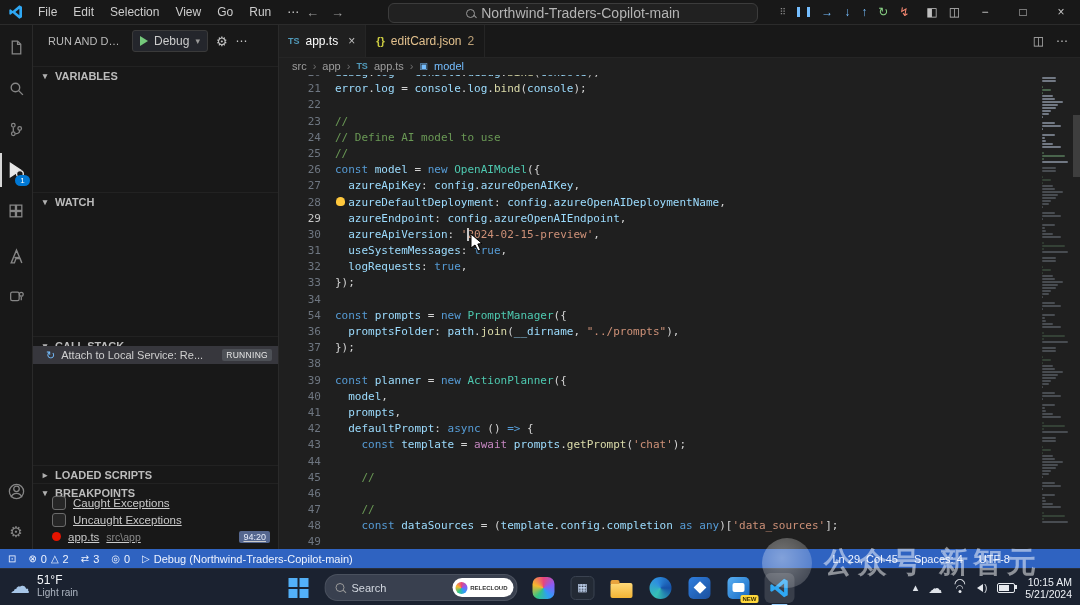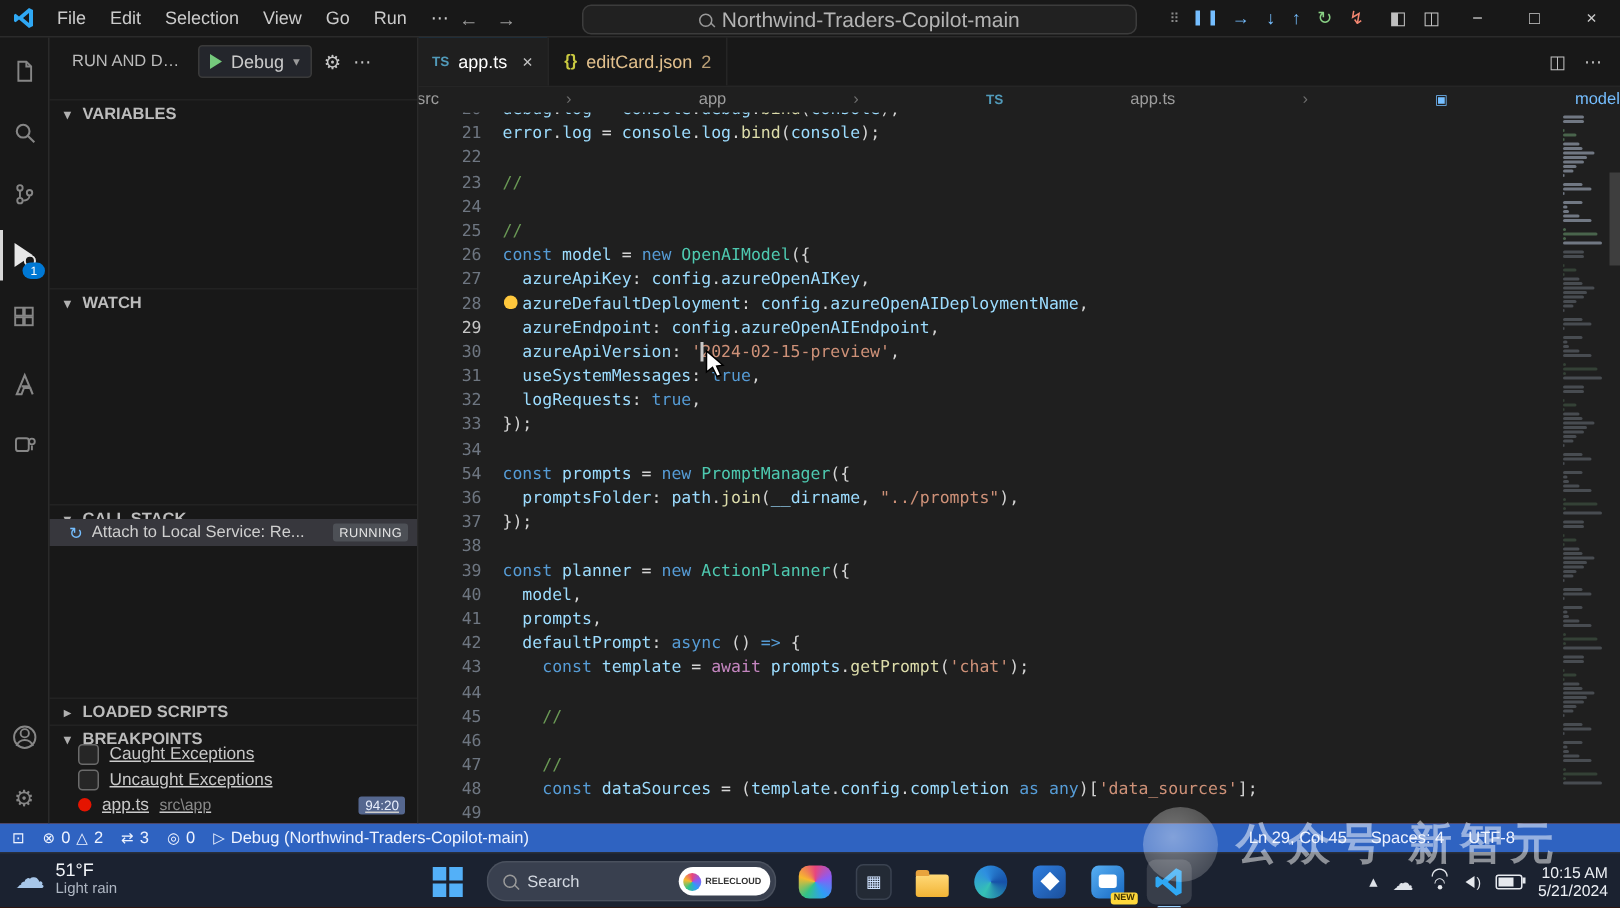--- a/index.html
+++ b/index.html
@@ -51,22 +51,22 @@
   .editor{position:absolute;left:278px;top:24px;right:0;height:525px;background:#1f1f1f;}
   .tabbar{position:absolute;top:0;left:0;right:0;height:33px;background:#181818;display:flex;border-bottom:1px solid #252525;}
   .tab{display:flex;align-items:center;gap:6px;padding:0 10px;height:33px;font-size:12px;border-right:1px solid #252525;}
   .tab.active{background:#1f1f1f;color:#fff;box-shadow:inset 0 1px 0 #0078d4;}
   .tab.inactive{background:#181818;color:#9d9d9d;}
   .ts-ico{color:#519aba;font-size:9px;font-weight:bold;}
   .json-ico{color:#cbcb41;font-size:11px;font-weight:bold;}
   .tab-mod{color:#e2c08d;}
   .tab-close{color:#c0c0c0;margin-left:4px;}
   .tab-actions{margin-left:auto;display:flex;align-items:center;gap:12px;padding-right:12px;color:#bdbdbd;}
-  .crumbs{position:absolute;top:33px;left:0;right:0;height:18px;display:flex;align-items:center;gap:6px;
-          font-size:11px;color:#9d9d9d;justify-content:space-between;}
+  .crumbs{position:absolute;top:33px;left:0;right:16px;height:18px;display:flex;align-items:center;gap:6px;
+          padding-left:14px;font-size:11px;color:#9d9d9d;}
   .crumb-sep{color:#6f6f6f;}
   .crumb-model{color:#75beff;}
   .sym-ico{color:#75beff;font-size:9px;}
   .code{position:absolute;top:51px;left:0;right:0;bottom:0;overflow:hidden;font-family:"DejaVu Sans Mono",monospace;}
   .crow{height:16.2px;line-height:16.2px;display:flex;white-space:pre;}
   .crow:first-child{margin-top:-10px;}
   .ln{flex:0 0 43px;padding-right:14px;text-align:right;color:#6e7681;font-size:11px;}
   .ln.active{color:#c6c6c6;}
   .ctxt{font-size:11px;}
   .tk-p{color:#d4d4d4;} .tk-v{color:#9cdcfe;} .tk-k{color:#569cd6;} .tk-s{color:#ce9178;}
@@ -325,21 +325,21 @@
       <span class="sym-ico">▣</span>
       <span class="crumb-model">model</span>
     </div>
 
     <div class="code">
       <div id="code-lines">
           <div class="crow"><span class="ln">20</span><span class="ctxt"><span class="tk-v">debug</span><span class="tk-p">.</span><span class="tk-v">log</span><span class="tk-p"> = </span><span class="tk-v">console</span><span class="tk-p">.</span><span class="tk-v">debug</span><span class="tk-p">.</span><span class="tk-f">bind</span><span class="tk-p">(</span><span class="tk-v">console</span><span class="tk-p">);</span></span></div>
           <div class="crow"><span class="ln">21</span><span class="ctxt"><span class="tk-v">error</span><span class="tk-p">.</span><span class="tk-v">log</span><span class="tk-p"> = </span><span class="tk-v">console</span><span class="tk-p">.</span><span class="tk-v">log</span><span class="tk-p">.</span><span class="tk-f">bind</span><span class="tk-p">(</span><span class="tk-v">console</span><span class="tk-p">);</span></span></div>
           <div class="crow"><span class="ln">22</span><span class="ctxt"></span></div>
           <div class="crow"><span class="ln">23</span><span class="ctxt"><span class="tk-c">//</span></span></div>
-          <div class="crow"><span class="ln">24</span></div>
+          <div class="crow"><span class="ln">24</span><span class="ctxt"><span class="tk-c">// Define AI model to use</span></span></div>
           <div class="crow"><span class="ln">25</span><span class="ctxt"><span class="tk-c">//</span></span></div>
           <div class="crow"><span class="ln">26</span><span class="ctxt"><span class="tk-k">const</span><span class="tk-v"> model</span><span class="tk-p"> = </span><span class="tk-k">new</span><span class="tk-t"> OpenAIModel</span><span class="tk-p">({</span></span></div>
           <div class="crow"><span class="ln">27</span><span class="ctxt"><span class="tk-v">  azureApiKey</span><span class="tk-p">: </span><span class="tk-v">config</span><span class="tk-p">.</span><span class="tk-v">azureOpenAIKey</span><span class="tk-p">,</span></span></div>
           <div class="crow"><span class="ln">28</span><span class="ctxt"><span class="tk-v">  azureDefaultDeployment</span><span class="tk-p">: </span><span class="tk-v">config</span><span class="tk-p">.</span><span class="tk-v">azureOpenAIDeploymentName</span><span class="tk-p">,</span></span></div>
           <div class="crow"><span class="ln active">29</span><span class="ctxt"><span class="tk-v">  azureEndpoint</span><span class="tk-p">: </span><span class="tk-v">config</span><span class="tk-p">.</span><span class="tk-v">azureOpenAIEndpoint</span><span class="tk-p">,</span></span></div>
           <div class="crow"><span class="ln">30</span><span class="ctxt"><span class="tk-v">  azureApiVersion</span><span class="tk-p">: </span><span class="tk-s">'2024-02-15-preview'</span><span class="tk-p">,</span></span></div>
           <div class="crow"><span class="ln">31</span><span class="ctxt"><span class="tk-v">  useSystemMessages</span><span class="tk-p">: </span><span class="tk-k">true</span><span class="tk-p">,</span></span></div>
           <div class="crow"><span class="ln">32</span><span class="ctxt"><span class="tk-v">  logRequests</span><span class="tk-p">: </span><span class="tk-k">true</span><span class="tk-p">,</span></span></div>
           <div class="crow"><span class="ln">33</span><span class="ctxt"><span class="tk-p">});</span></span></div>
           <div class="crow"><span class="ln">34</span><span class="ctxt"></span></div>

